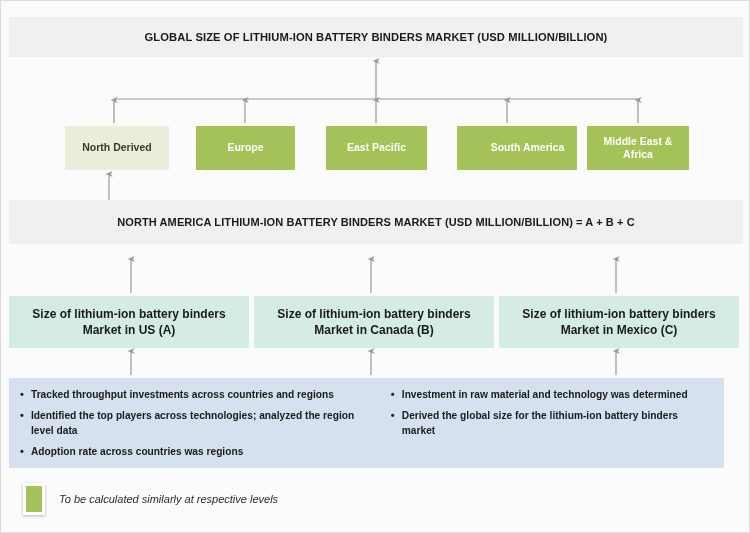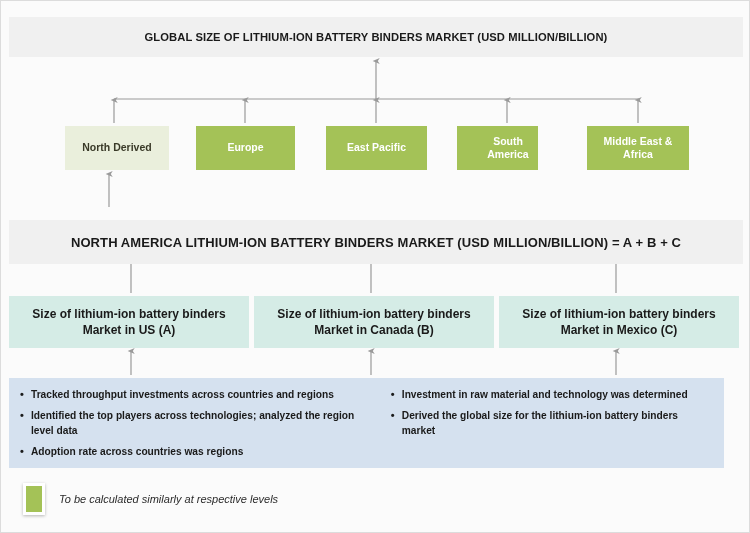--- a/index.html
+++ b/index.html
@@ -38,24 +38,24 @@
   }
   .banner-top {
     left: 8px;
     top: 16px;
     width: 734px;
     height: 40px;
     font-size: 11.2px;
   }
   .banner-mid {
     left: 8px;
-    top: 219px;
+    top: 199px;
     width: 734px;
     height: 44px;
-    font-size: 13px;
+    font-size: 11px;
   }
 
   
   .region-box {
     position: absolute;
     box-sizing: border-box;
     display: flex;
     align-items: center;
     justify-content: center;
     text-align: center;
@@ -203,21 +203,21 @@
   </svg>
 
   <div class="banner banner-top">GLOBAL SIZE OF LITHIUM-ION BATTERY BINDERS MARKET (USD MILLION/BILLION)</div>
 
   <div class="region-box region-pale" style="left:64px;  width:104px;">North Derived</div>
 
   <div class="region-box region-green" style="left:195px; width:99px;">Europe</div>
 
   <div class="region-box region-green" style="left:325px; width:101px;">East Pacific</div>
 
-  <div class="region-box region-green" style="left:456px; width:81px;padding-left:27px;">South America</div>
+  <div class="region-box region-green" style="left:456px; width:120px;padding-left:27px;">South America</div>
 
   <div class="region-box region-green" style="left:586px; width:102px;">Middle East &amp; Africa</div>
 
   <div class="banner banner-mid">NORTH AMERICA LITHIUM-ION BATTERY BINDERS MARKET (USD MILLION/BILLION) = A + B + C</div>
 
   <div class="country-box" style="left:8px;   width:240px;">Size of lithium-ion battery binders Market in US (A)</div>
 
   <div class="country-box" style="left:253px; width:240px;">Size of lithium-ion battery binders Market in Canada (B)</div>
 
   <div class="country-box" style="left:498px; width:240px;">Size of lithium-ion battery binders Market in Mexico (C)</div>

